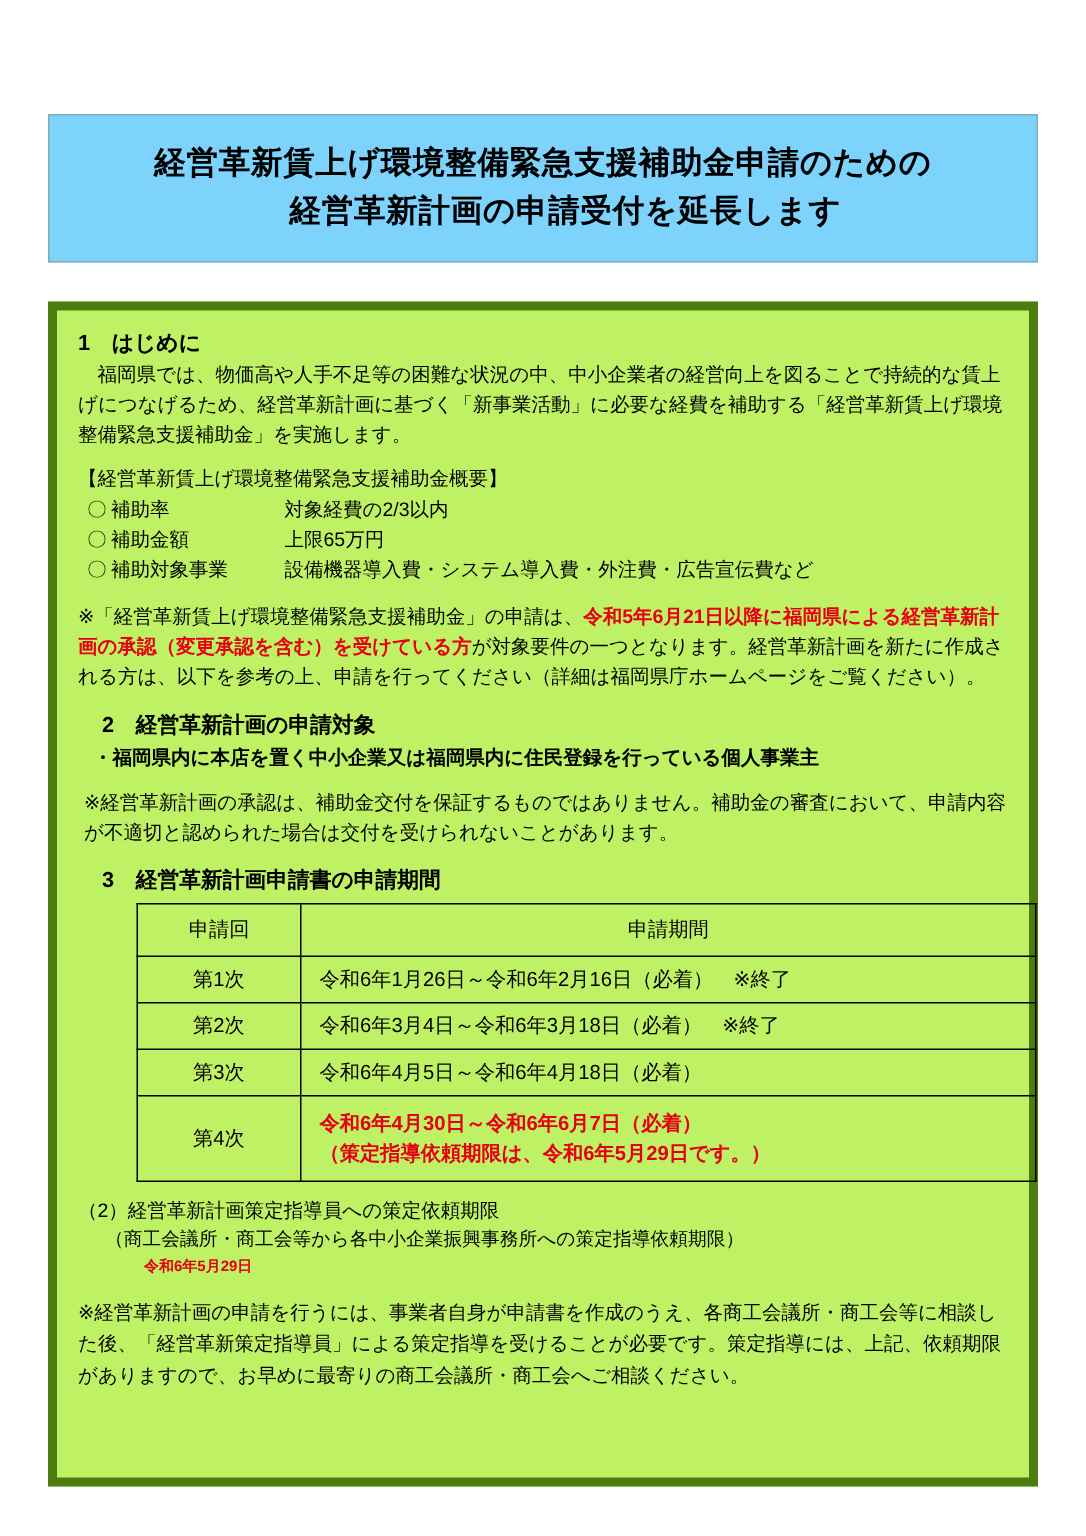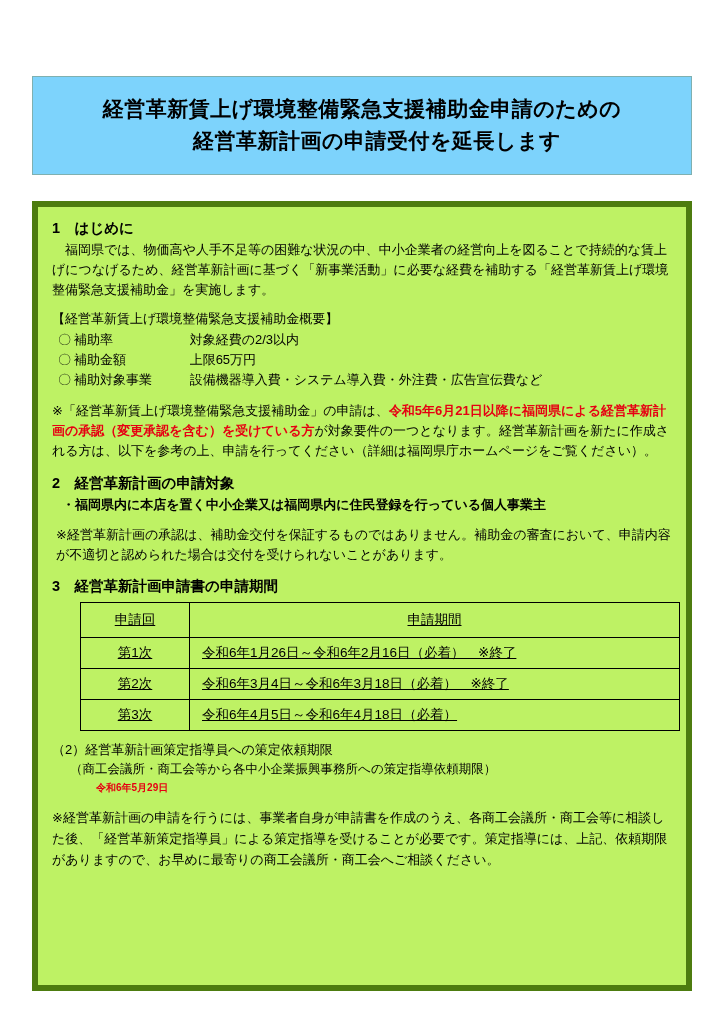--- a/index.html
+++ b/index.html
@@ -49,20 +49,21 @@
     box-sizing: border-box;
     height: 790px;
   }
   .sec-head {
     font-size: 14.5px;
     font-weight: bold;
     margin: 0 0 2px 0;
   }
   .sec-head.spaced {
     margin-top: 12px;
+    margin-left: 16px;
   }
   p {
     margin: 0;
     font-size: 13px;
     line-height: 1.52;
   }
   .indent1 { text-indent: 13px; }
   .outline-head {
     font-size: 13px;
     margin-top: 10px;
@@ -112,23 +113,22 @@
     padding-left: 4px;
   }
   .sub-label {
     font-size: 13px;
     margin-top: 8px;
   }
   
   table.schedule {
     border-collapse: collapse;
     width: 600px;
-    margin: 6px 0 0 28px;
+    margin: 6px 0 0 39px;
     table-layout: fixed;
-    text-decoration: underline;
   }
   table.schedule td, table.schedule th {
     border: 1px solid #000000;
     font-size: 13.5px;
     padding: 4px 6px;
     font-weight: normal;
     text-align: center;
     vertical-align: middle;
     height: 22px;
   }
@@ -229,20 +229,25 @@
           <td class="period">令和6年1月26日～令和6年2月16日（必着）　※終了</td>
         </tr>
         <tr>
           <td>第2次</td>
           <td class="period">令和6年3月4日～令和6年3月18日（必着）　※終了</td>
         </tr>
         <tr>
           <td>第3次</td>
           <td class="period">令和6年4月5日～令和6年4月18日（必着）</td>
         </tr>
+        <tr class="big">
+          <td>第4次</td>
+          <td class="redcell" style="white-space: pre-line;">令和6年4月30日～令和6年6月7日（必着）
+（策定指導依頼期限は、令和6年5月29日です。）</td>
+        </tr>
       </tbody>
     </table>
 
     <div class="sub-label after-table">（2）経営革新計画策定指導員への策定依頼期限</div>
     <div class="sub-paren">（商工会議所・商工会等から各中小企業振興事務所への策定指導依頼期限）</div>
     <div class="red-date">令和6年5月29日</div>
 
     <div class="final-note">※経営革新計画の申請を行うには、事業者自身が申請書を作成のうえ、各商工会議所・商工会等に相談した後、「経営革新策定指導員」による策定指導を受けることが必要です。策定指導には、上記、依頼期限がありますので、お早めに最寄りの商工会議所・商工会へご相談ください。</div>
 
   </div>

